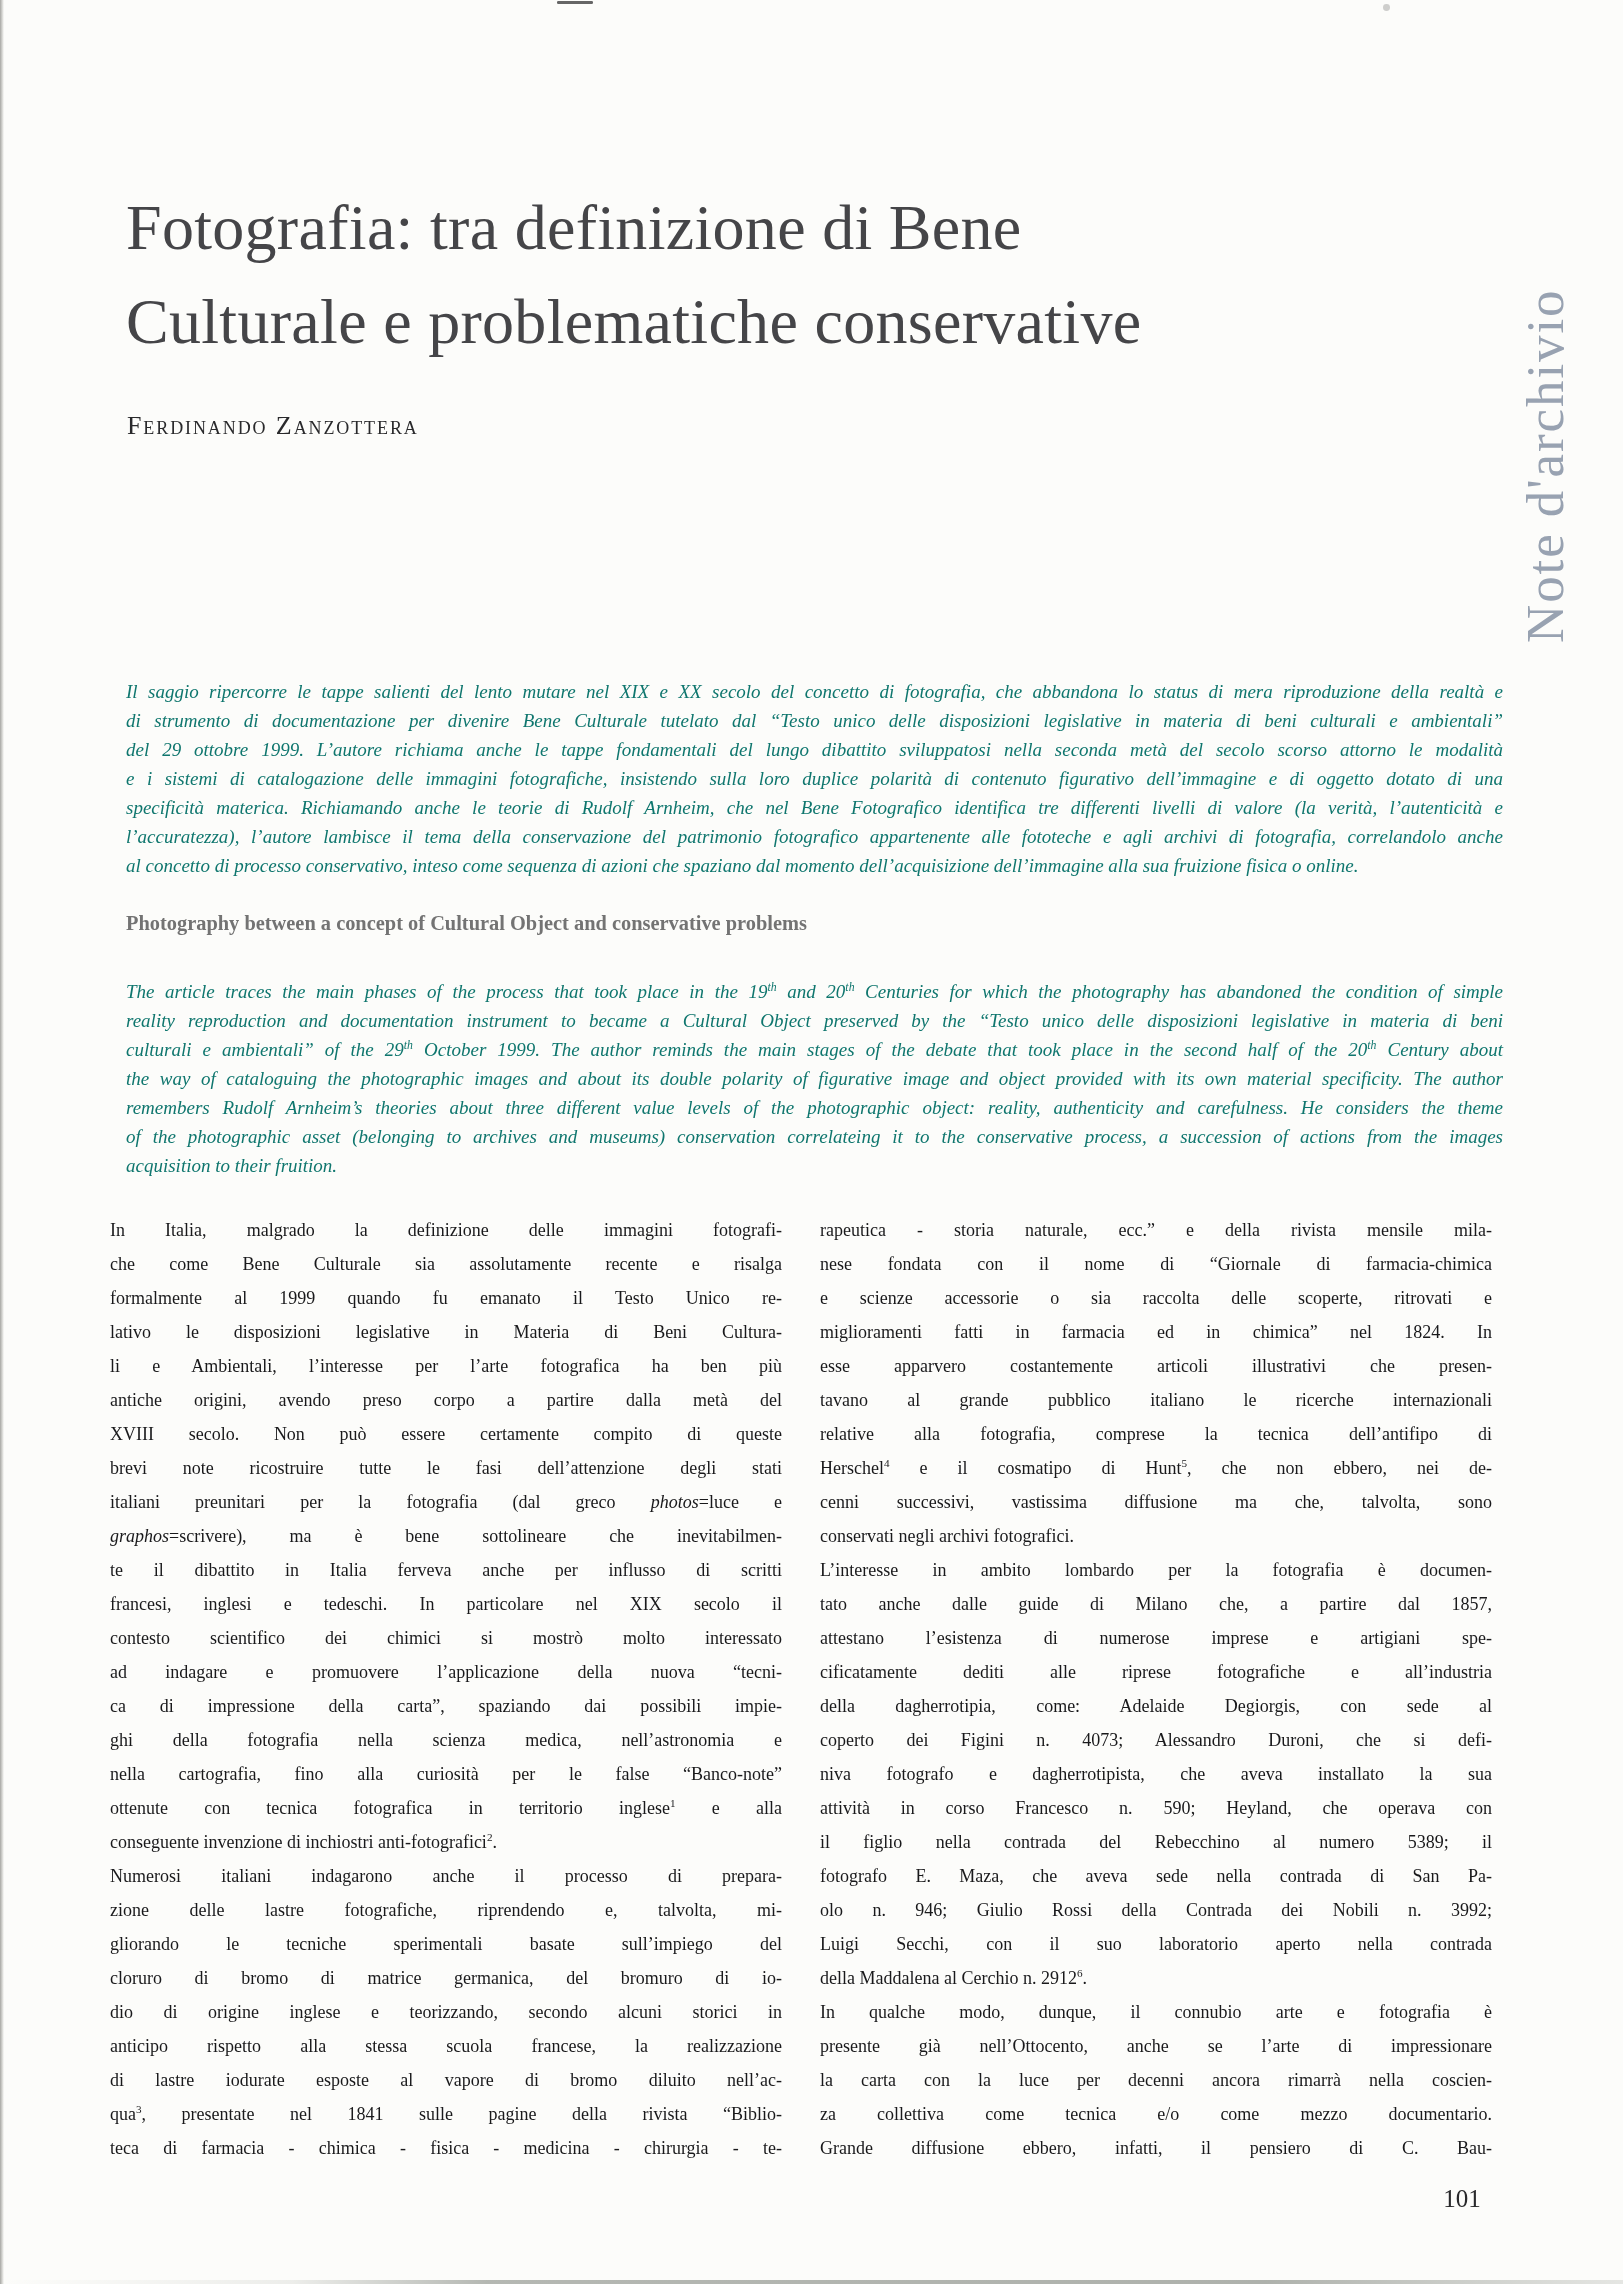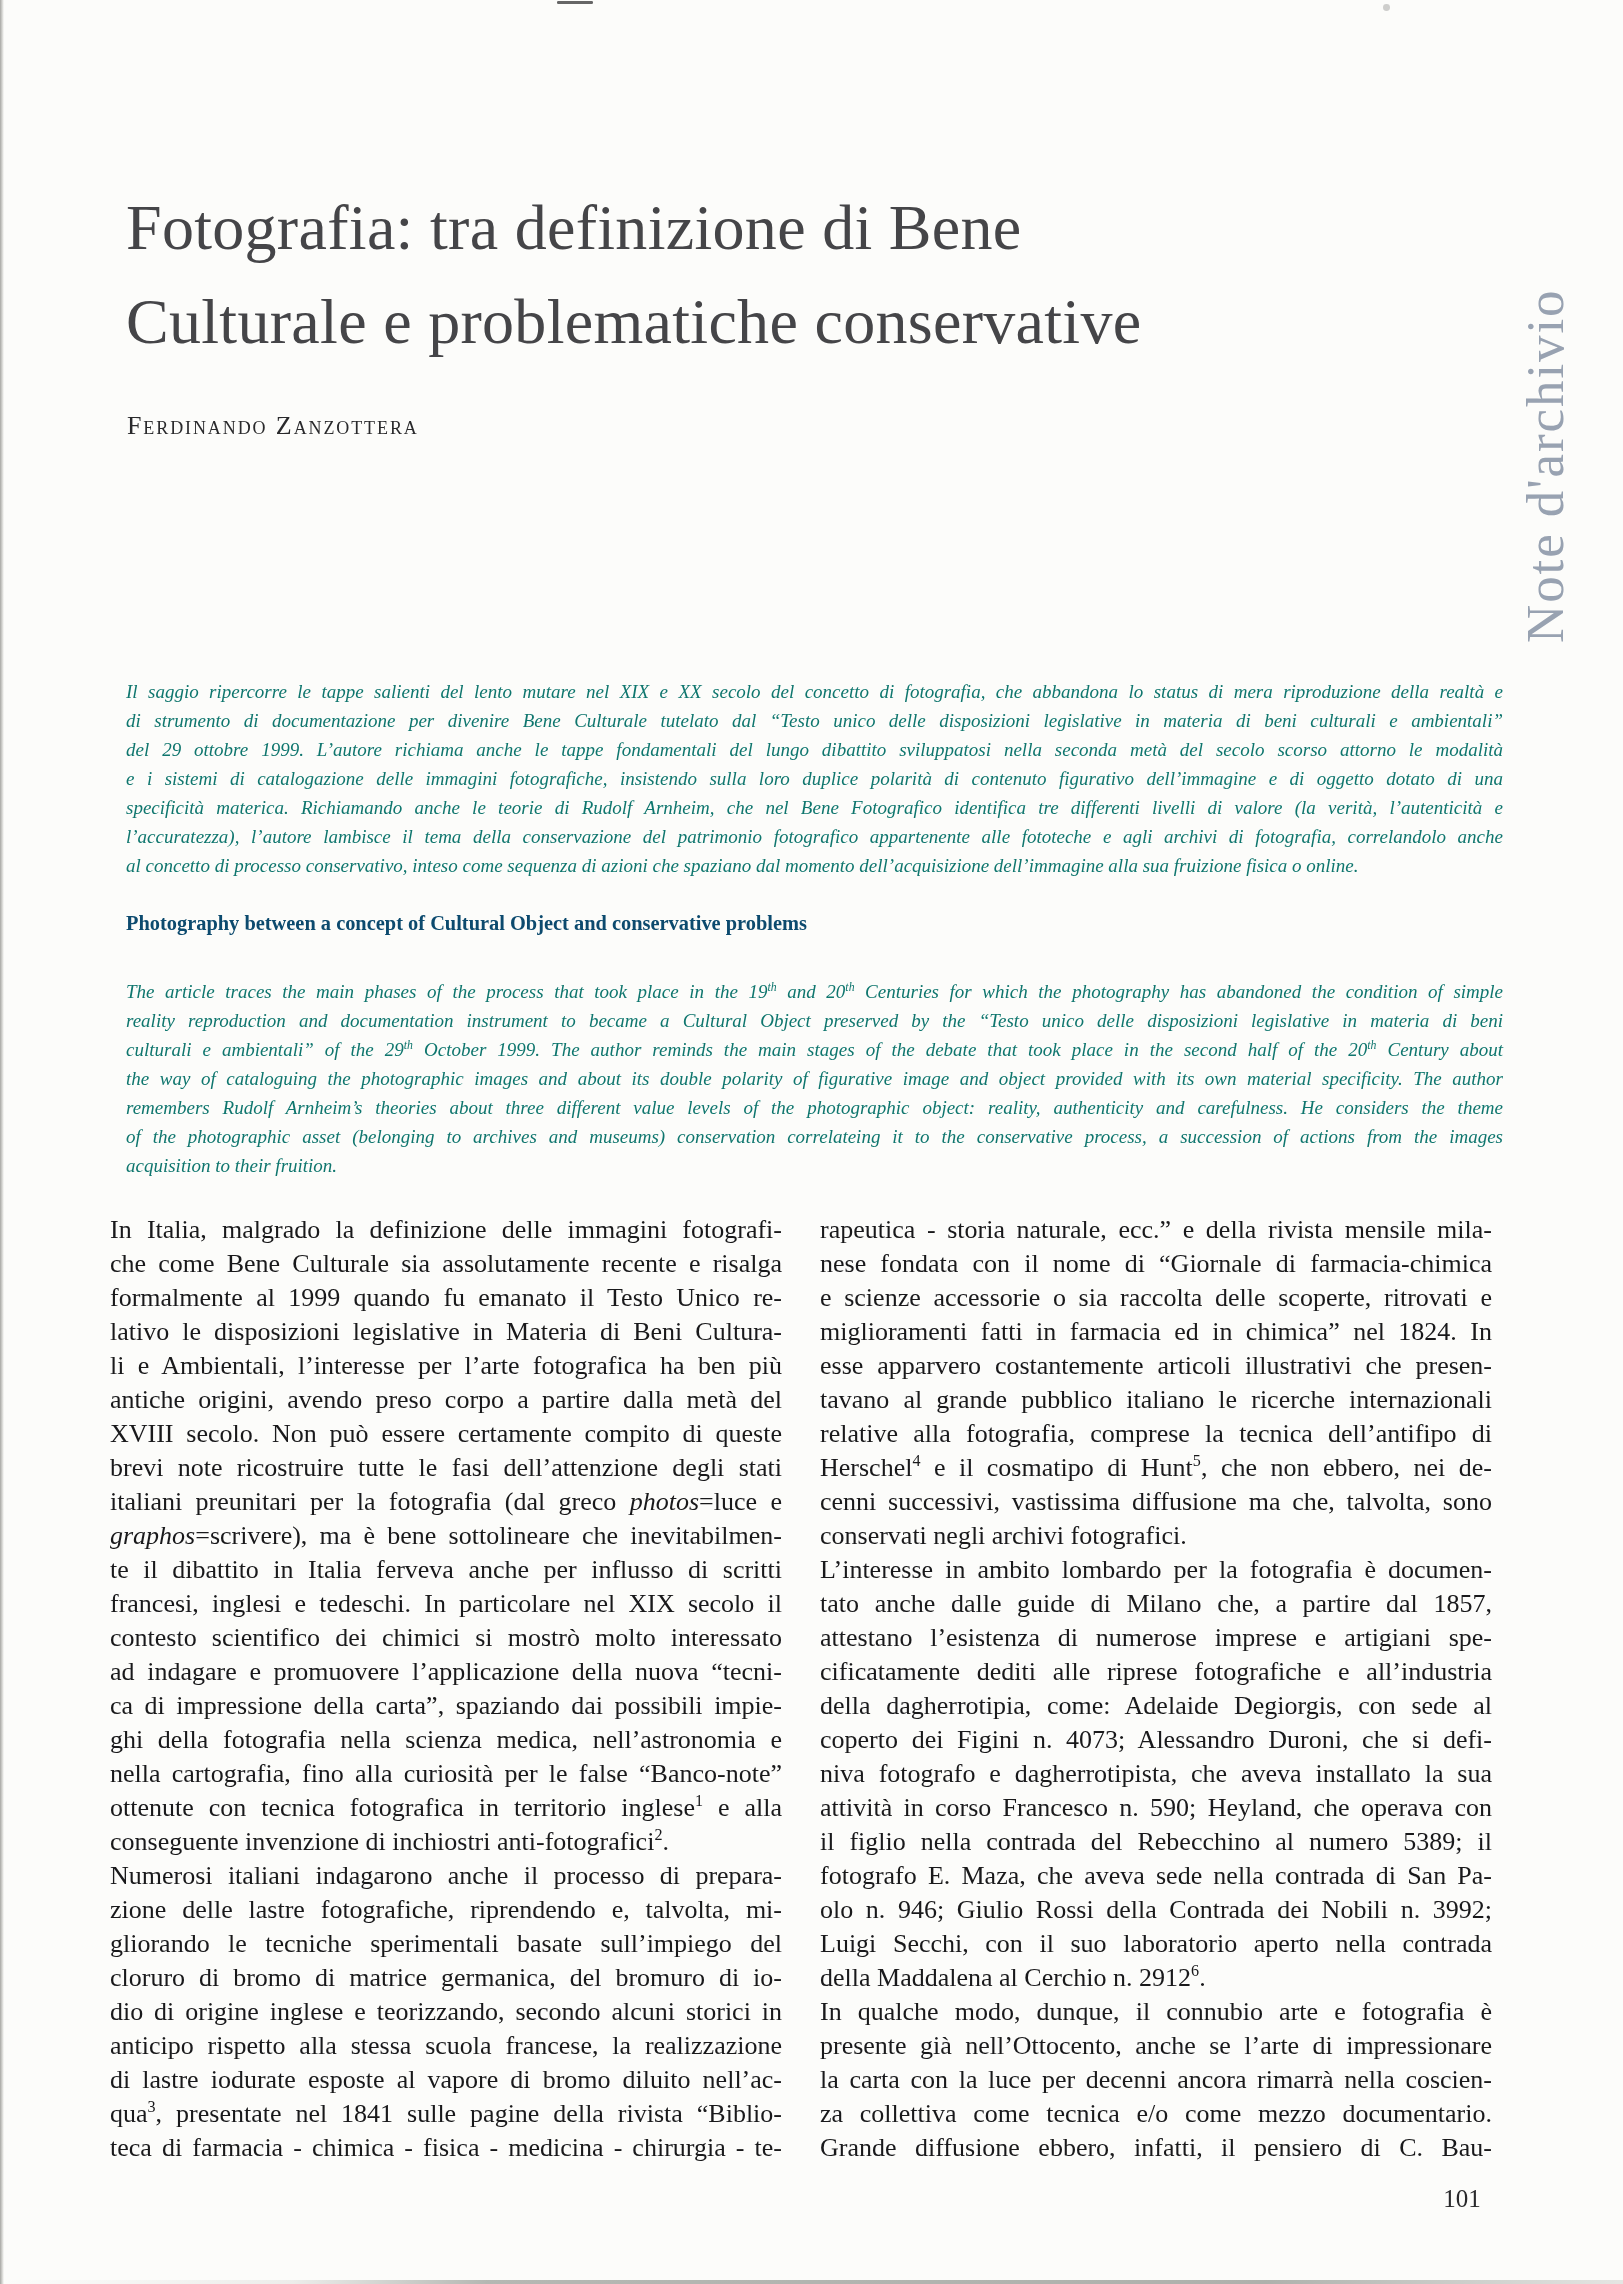--- a/index.html
+++ b/index.html
@@ -56,26 +56,26 @@
   
   .abstract-it, .abstract-en {
     position: absolute; left: 126px; width: 1377px;
     font-style: italic; font-size: 19px; line-height: 29px;
     color: #0f766e;
   }
   .abstract-it { top: 677px; }
   .abstract-en { top: 958px; margin-top: 19px; }
   .abstract-en-heading {
     position: absolute; left: 126px; top: 912px;
-    font-size: 20.4px; font-weight: bold; color: #0c4a6e; white-space: nowrap;
+    font-size: 20.4px; font-weight: bold; color: #737373; white-space: nowrap;
   }
   
   .col {
     position: absolute; top: 1213px; width: 672px;
-    font-size: 26px; line-height: 34px; color: #19191b;
+    font-size: 18px; line-height: 34px; color: #19191b;
   }
   .col-left  { left: 110px; }
   .col-right { left: 820px; }
   
   .line { text-align: justify; text-align-last: justify; }
   .line.flush { text-align-last: left; }
   sup { font-size: 0.62em; line-height: 0; vertical-align: super; }
   .page-number {
     position: absolute; left: 1428px; top: 2185px; width: 68px;
     text-align: center; font-size: 25px; color: #29292b;

